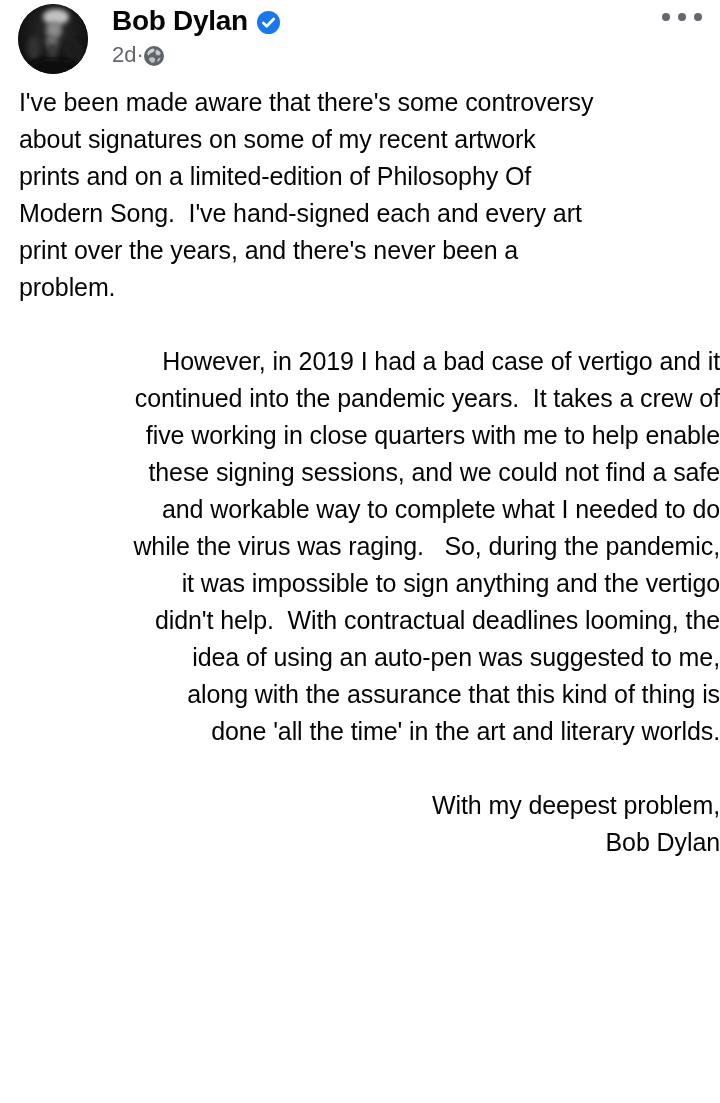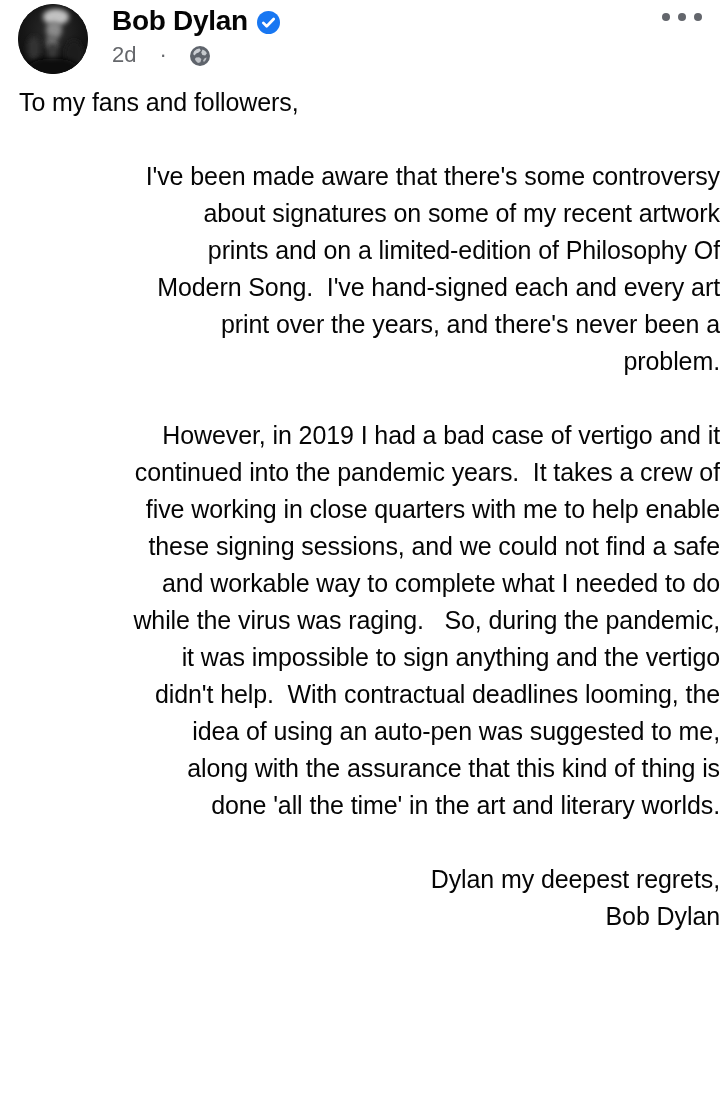--- a/index.html
+++ b/index.html
@@ -21,21 +21,21 @@
   }
   .avatar svg { display: block; }
   .hrow { position: absolute; left: 112px; top: 4px; }
   .name-row { display: flex; align-items: center; gap: 9px; }
   .author {
     font-size: 28px; font-weight: 700; color: #050505;
     line-height: 34px; letter-spacing: -0.3px; cursor: pointer;
   }
   .badge { width: 23px; height: 23px; display: inline-block; margin-top: 2px; }
   .meta-row {
-    display: flex; align-items: center; gap: 23px;
+    display: flex; align-items: center; gap: 0;
     margin-top: 4px; font-size: 22px; color: #65676B; line-height: 26px;
   }
   .dot-sep { color: #65676B; }
   .globe { width: 20px; height: 20px; display: inline-block; margin-top: 1px; }
 
   .more {
     position: absolute; right: 16px; top: 9px;
     display: flex; gap: 8px; padding: 4px 2px; cursor: pointer;
   }
   .more span {
@@ -114,35 +114,34 @@
 
     <div class="more">
       <span></span>
       <span></span>
       <span></span>
     </div>
 
   </div>
 
   <div class="body-text">
-      <p>To my fans and followers,</p>
       <p>I've been made aware that there's some controversy
 about signatures on some of my recent artwork
 prints and on a limited-edition of Philosophy Of
 Modern Song.  I've hand-signed each and every art
 print over the years, and there's never been a
 problem.</p>
       <p>However, in 2019 I had a bad case of vertigo and it
 continued into the pandemic years.  It takes a crew of
 five working in close quarters with me to help enable
 these signing sessions, and we could not find a safe
 and workable way to complete what I needed to do
 while the virus was raging.   So, during the pandemic,
 it was impossible to sign anything and the vertigo
 didn't help.  With contractual deadlines looming, the
 idea of using an auto-pen was suggested to me,
 along with the assurance that this kind of thing is
 done 'all the time' in the art and literary worlds.</p>
-      <p>Dylan my deepest regrets,
+      <p>With my deepest problem,
 Bob Dylan</p>
     </div>
 
 </div>
 
 </body></html>

